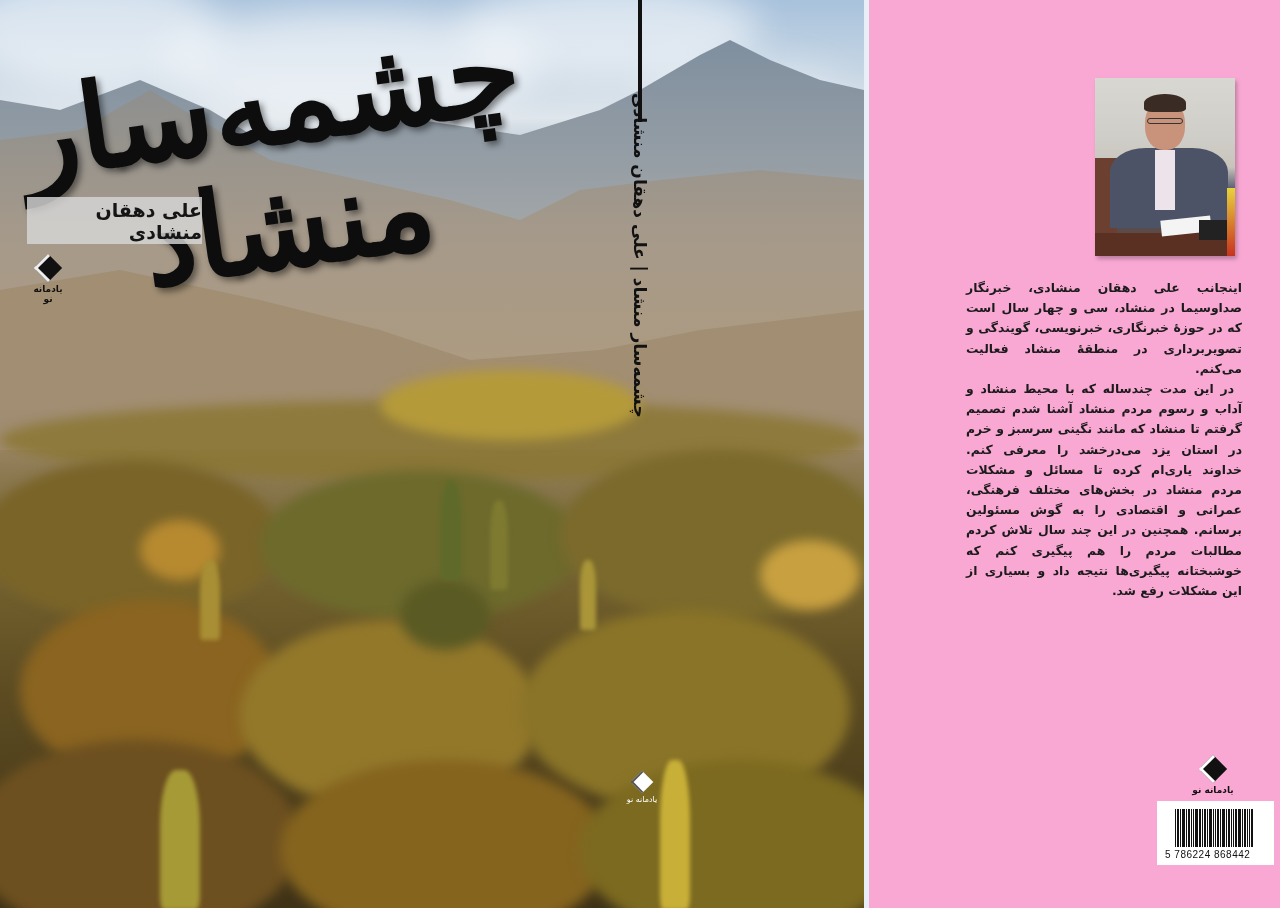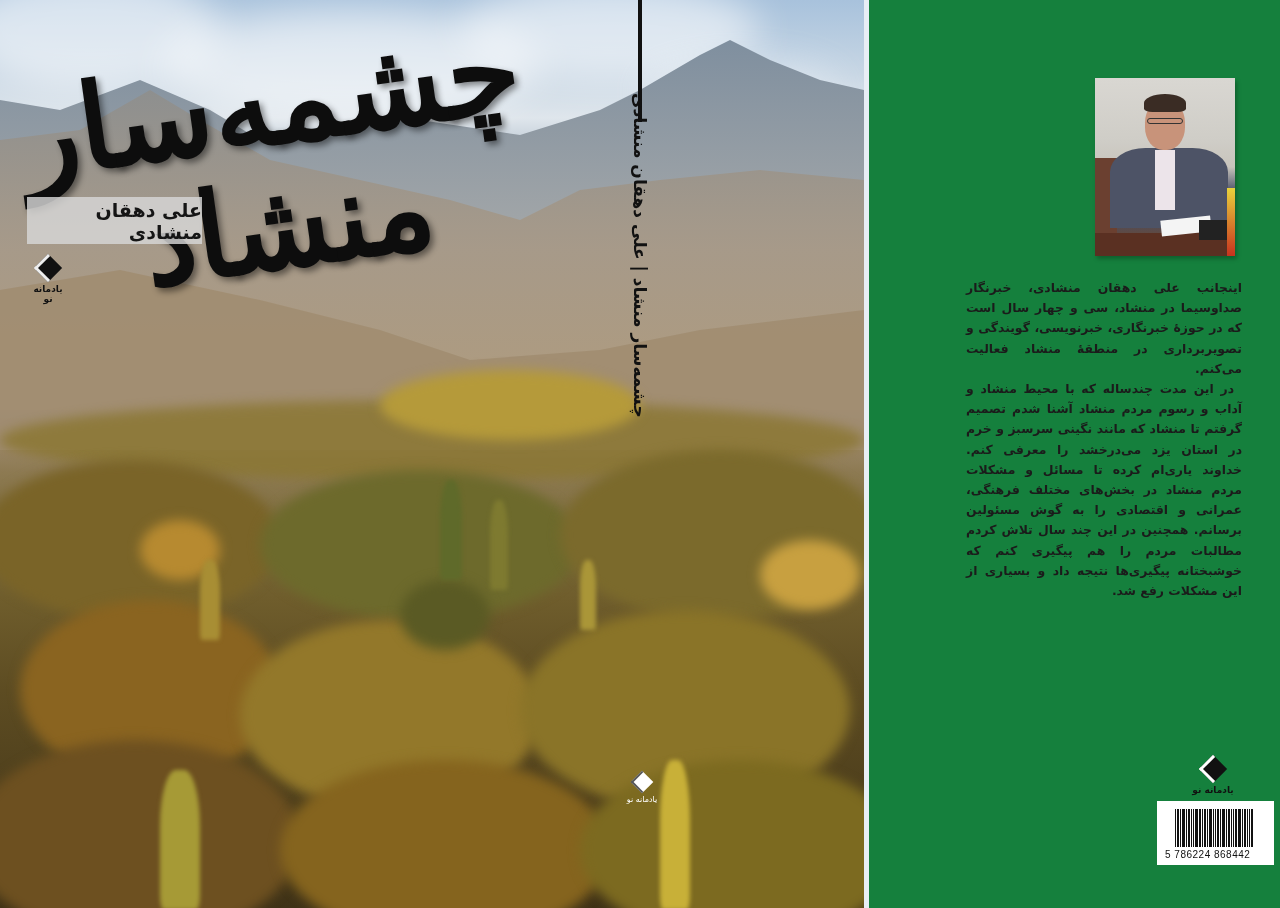--- a/index.html
+++ b/index.html
@@ -54,21 +54,21 @@
       writing-mode: vertical-rl;
       direction: rtl;
       font-size: 17px; font-weight: bold; color: #111;
       white-space: nowrap; height: 290px;
       transform: translateX(-50%);
     }
 
     
     .back {
       position: absolute; left: 864px; top: 0; width: 416px; height: 908px;
-      background: #15803d;
+      background: #f9a8d4;
       border-left: 5px solid #e8eef5;
     }
     .photo {
       position: absolute; left: 226px; top: 78px; width: 140px; height: 178px;
       background: linear-gradient(180deg, #d9d7d2 0%, #cfcdc7 35%, #c8c4bc 50%, #5c6072 62%, #4b4f5f 80%, #6c4631 92%, #3a2a20 100%);
       box-shadow: 2px 3px 4px rgba(0,0,0,0.25);
       overflow: hidden;
     }
     .photo .head { position: absolute; left: 50px; top: 22px; width: 40px; height: 50px; border-radius: 45%; background: #c8937a; }
     .photo .hair { position: absolute; left: 49px; top: 16px; width: 42px; height: 18px; border-radius: 50% 50% 20% 20%; background: #3a2c24; }

